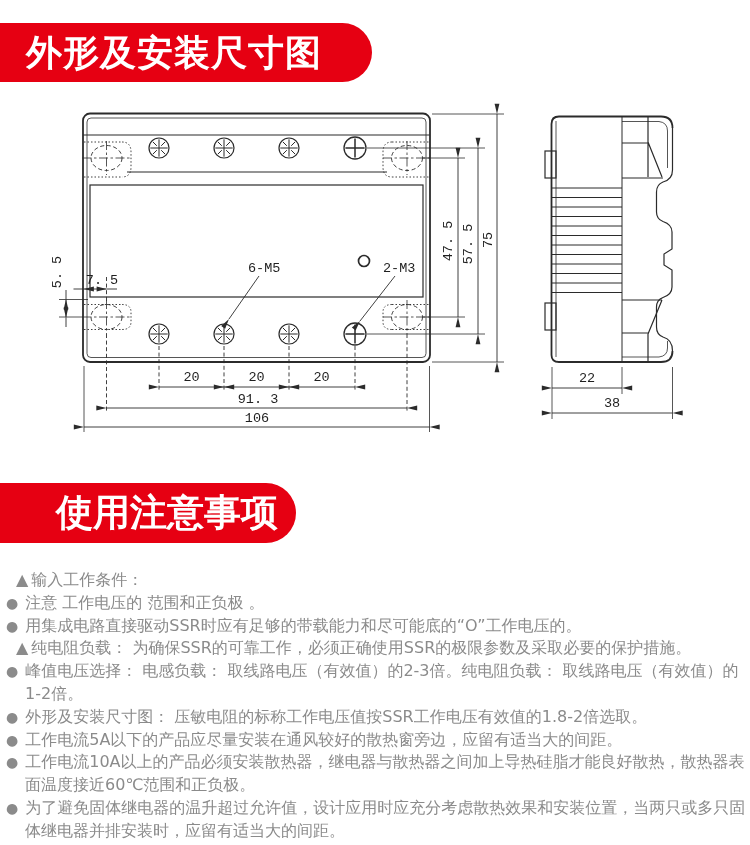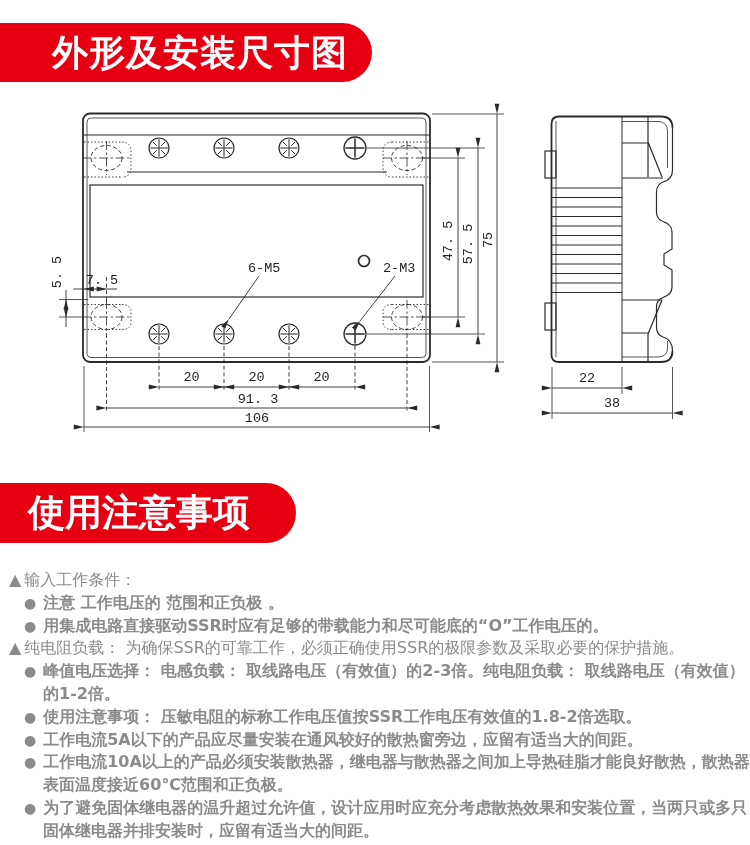--- a/index.html
+++ b/index.html
@@ -2,23 +2,23 @@
 <html><head>
 <meta charset="utf-8">
 <style>
   html,body{margin:0;padding:0;}
   body{width:750px;height:845px;position:relative;background:#ffffff;overflow:hidden;
        font-family:"DejaVu Sans",sans-serif;}
   .banner{position:absolute;left:0;background:#e60012;color:#fff;
           border-radius:0 30px 30px 0;white-space:nowrap;}
   .banner span{display:block;font-weight:bold;color:#fff;}
   .b1{top:23px;width:372px;height:59px;}
-  .b1 span{padding-left:52px;font-size:36px;line-height:59px;letter-spacing:1px;}
+  .b1 span{padding-left:26px;font-size:36px;line-height:59px;letter-spacing:1px;}
   .b2{top:483px;width:296px;height:60px;}
-  .b2 span{padding-left:28px;font-size:37px;line-height:60px;}
+  .b2 span{padding-left:56px;font-size:37px;line-height:60px;}
   svg.draw{position:absolute;left:0;top:0;}
   
   .o{fill:none;stroke:#2b2b2b;stroke-width:1.8}
   .m{fill:none;stroke:#2b2b2b;stroke-width:1.2}
   .m2{fill:none;stroke:#2b2b2b;stroke-width:1}
   .t{fill:none;stroke:#2b2b2b;stroke-width:0.8}
   .dash{fill:none;stroke:#2b2b2b;stroke-width:0.9;stroke-dasharray:4 2.6}
   .dot{fill:none;stroke:#2b2b2b;stroke-width:0.9;stroke-dasharray:1.5 2}
   .cl{fill:none;stroke:#2b2b2b;stroke-width:0.8;stroke-dasharray:9 2.5 2.5 2.5}
   .dimA{fill:none;stroke:#2b2b2b;stroke-width:0.9;marker-start:url(#ar);marker-end:url(#ar)}
@@ -27,22 +27,22 @@
   .sw12{fill:none;stroke:#2b2b2b;stroke-width:1.2}
   .sw10{fill:none;stroke:#2b2b2b;stroke-width:1}
   .sw13{fill:none;stroke:#2b2b2b;stroke-width:1.3}
   .sw15{fill:none;stroke:#2b2b2b;stroke-width:1.5}
   .led{fill:none;stroke:#2b2b2b;stroke-width:1.7}
   .txt{font-family:"Liberation Mono",monospace;font-size:13.5px;fill:#1f1f1f}
   .mid{text-anchor:middle}
   
   .notes{position:absolute;left:0;top:569px;width:750px;}
   .nrow{font-size:16px;line-height:22.8px;color:#8b8b8b;}
-  .sec{padding-left:9px;}
-  .itm{padding-left:43px;text-indent:-19px;font-weight:bold;}
+  .sec{padding-left:16px;}
+  .itm{padding-left:25px;text-indent:-19px;}
   .mk{margin-right:3px;}
   .itm .mk{margin-right:7px;font-size:14px;}
 </style>
 </head>
 <body>
 
 <svg class="draw" width="750" height="460" viewBox="0 0 750 460">
   <defs>
     <marker id="ar" markerUnits="userSpaceOnUse" markerWidth="11" markerHeight="7" refX="0.3" refY="3.5" orient="auto-start-reverse">
       <path d="M0.3,3.5 L10.5,1.1 L10.5,5.9 Z" fill="#2b2b2b"></path>
@@ -155,17 +155,17 @@
 <div class="banner b2">
   <span>使用注意事项</span>
 </div>
 
 <div class="notes">
   <div class="nrow sec"><span class="mk">▲</span><span>输入工作条件：</span></div>
   <div class="nrow itm"><span class="mk">●</span><span>注意 工作电压的 范围和正负极 。</span></div>
   <div class="nrow itm"><span class="mk">●</span><span>用集成电路直接驱动SSR时应有足够的带载能力和尽可能底的“O”工作电压的。</span></div>
   <div class="nrow sec"><span class="mk">▲</span><span>纯电阻负载： 为确保SSR的可靠工作，必须正确使用SSR的极限参数及采取必要的保护措施。</span></div>
   <div class="nrow itm"><span class="mk">●</span><span>峰值电压选择： 电感负载： 取线路电压（有效值）的2-3倍。纯电阻负载： 取线路电压（有效值）的1-2倍。</span></div>
-  <div class="nrow itm"><span class="mk">●</span><span>使用注意事项： 压敏电阻的标称工作电压值按SSR工作电压有效值的1.8-2倍选取。</span></div>
+  <div class="nrow itm"><span class="mk">●</span><span>外形及安装尺寸图： 压敏电阻的标称工作电压值按SSR工作电压有效值的1.8-2倍选取。</span></div>
   <div class="nrow itm"><span class="mk">●</span><span>工作电流5A以下的产品应尽量安装在通风较好的散热窗旁边，应留有适当大的间距。</span></div>
   <div class="nrow itm"><span class="mk">●</span><span>工作电流10A以上的产品必须安装散热器，继电器与散热器之间加上导热硅脂才能良好散热，散热器表面温度接近60℃范围和正负极。</span></div>
   <div class="nrow itm"><span class="mk">●</span><span>为了避免固体继电器的温升超过允许值，设计应用时应充分考虑散热效果和安装位置，当两只或多只固体继电器并排安装时，应留有适当大的间距。</span></div>
 </div>
 
 </body></html>

